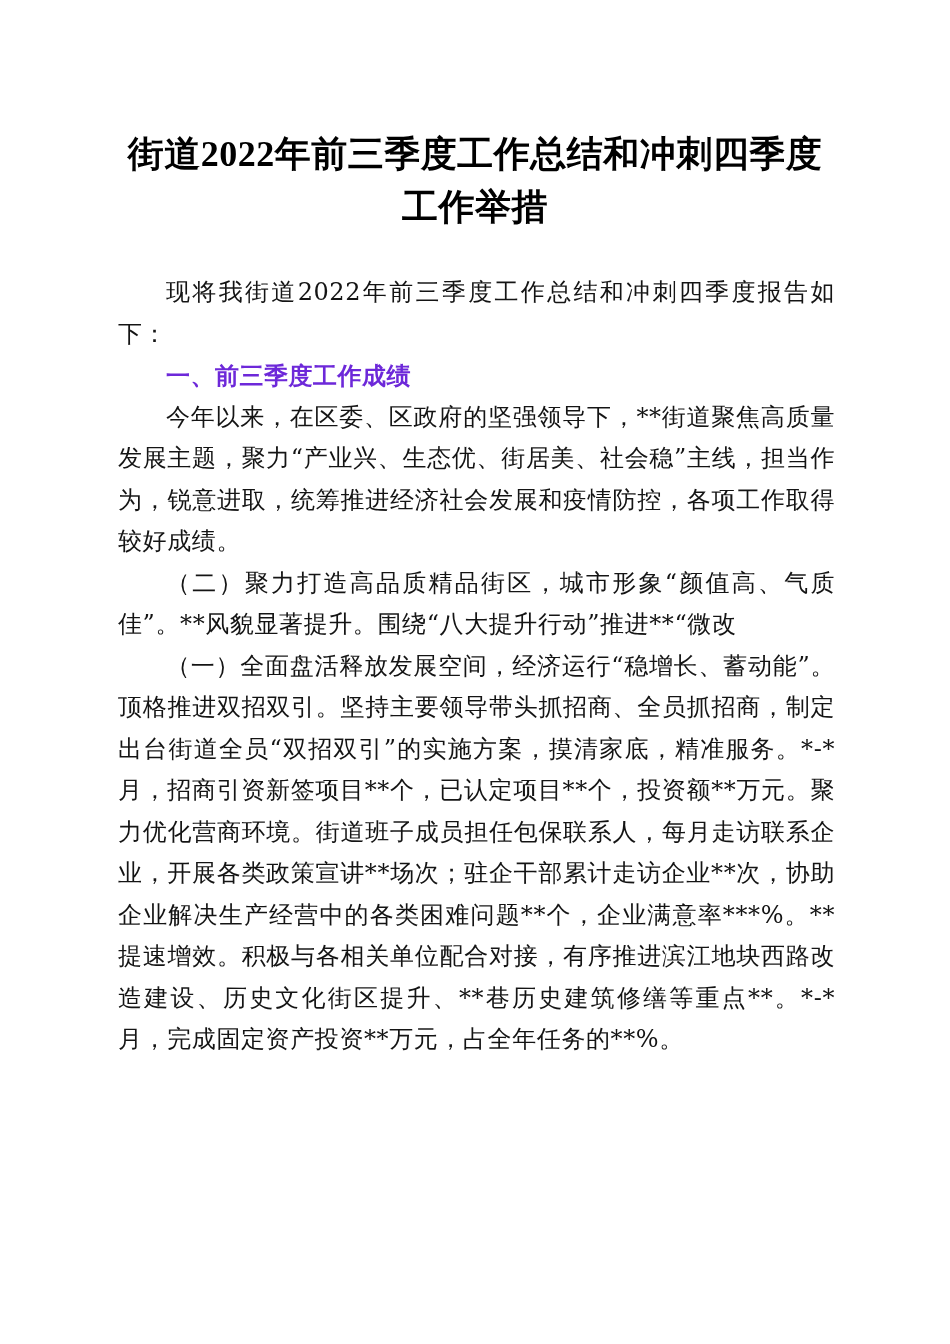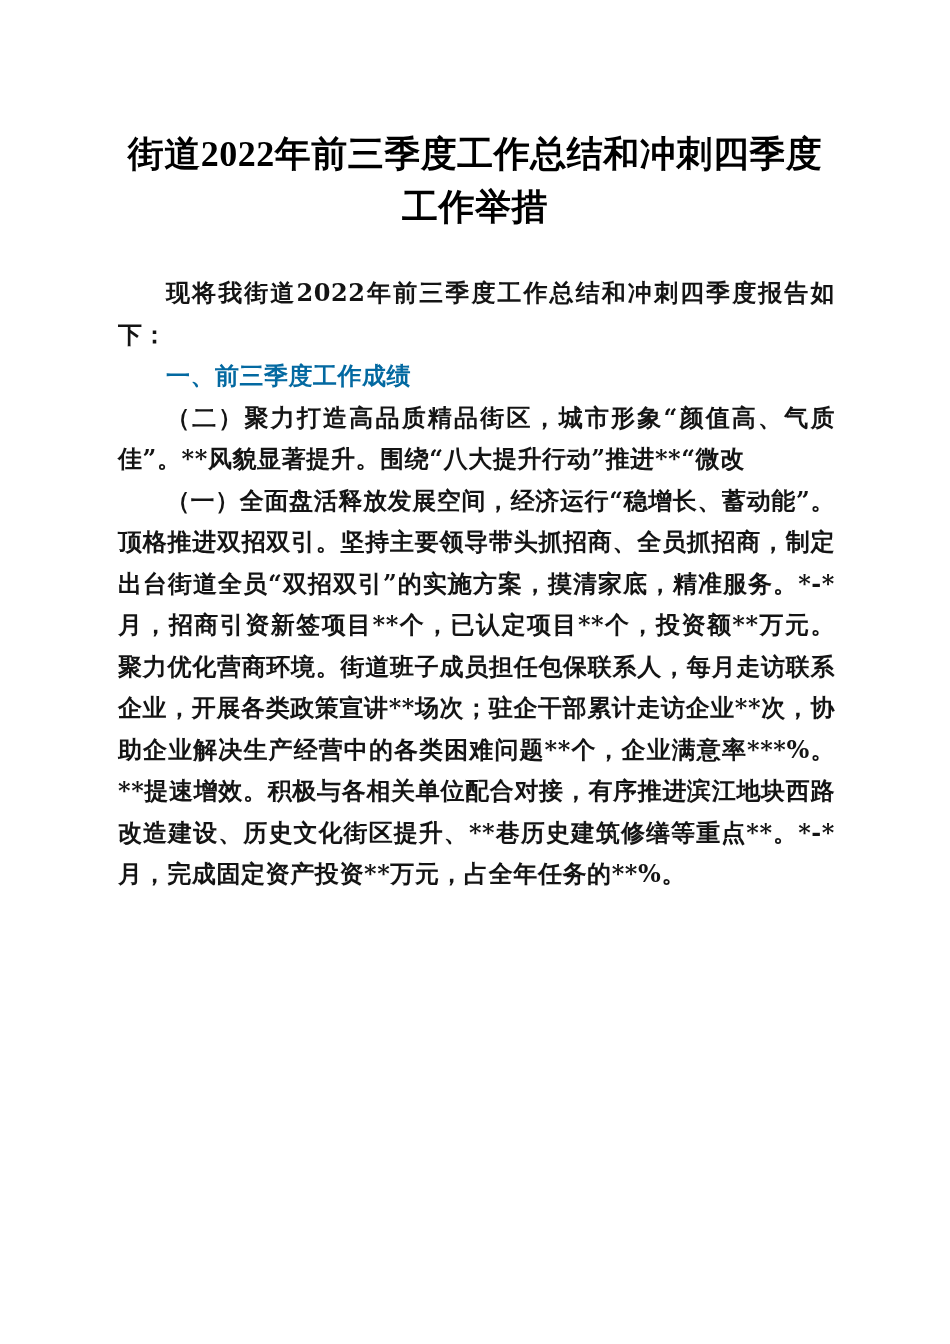--- a/index.html
+++ b/index.html
@@ -58,49 +58,50 @@
     text-justify: inter-ideograph;
     text-indent: 2em;
     letter-spacing: 0.6px;
     color: #141414;
     word-break: break-all;
   }
 
   
   p.para.kai {
     font-family: "DejaVu Serif", "Liberation Serif", serif;
-    font-weight: bold;
+    font-weight: normal;
   }
 
   
   h2.section-heading {
     margin: 0;
     padding: 0;
     font-family: "Liberation Sans", "DejaVu Sans", sans-serif;
     font-weight: bold;
     font-size: 24px;
     line-height: 41.5px;
     text-indent: 2em;
     letter-spacing: 0.5px;
-    color: #0369a1;
+    color: #6d28d9;
     text-align: left;
   }
 </style>
 </head>
 <body>
 
 <div class="page">
 
   <h1 class="doc-title">街道2022年前三季度工作总结和冲刺四季度工作举措</h1>
 
   <div class="body-block">
 
     <p class="para kai">现将我街道2022年前三季度工作总结和冲刺四季度报告如下：</p>
 
     <h2 class="section-heading">一、前三季度工作成绩</h2>
 
+    <p class="para kai">今年以来，在区委、区政府的坚强领导下，**街道聚焦高质量发展主题，聚力“产业兴、生态优、街居美、社会稳”主线，担当作为，锐意进取，统筹推进经济社会发展和疫情防控，各项工作取得较好成绩。</p>
 
     <p class="para kai">（二）聚力打造高品质精品街区，城市形象“颜值高、气质佳”。**风貌显著提升。围绕“八大提升行动”推进**“微改</p>
 
     <p class="para kai">（一）全面盘活释放发展空间，经济运行“稳增长、蓄动能”。顶格推进双招双引。坚持主要领导带头抓招商、全员抓招商，制定出台街道全员“双招双引”的实施方案，摸清家底，精准服务。*-*月，招商引资新签项目**个，已认定项目**个，投资额**万元。聚力优化营商环境。街道班子成员担任包保联系人，每月走访联系企业，开展各类政策宣讲**场次；驻企干部累计走访企业**次，协助企业解决生产经营中的各类困难问题**个，企业满意率***%。**提速增效。积极与各相关单位配合对接，有序推进滨江地块西路改造建设、历史文化街区提升、**巷历史建筑修缮等重点**。*-*月，完成固定资产投资**万元，占全年任务的**%。</p>
 
   </div>
 </div>
 
 </body></html>

